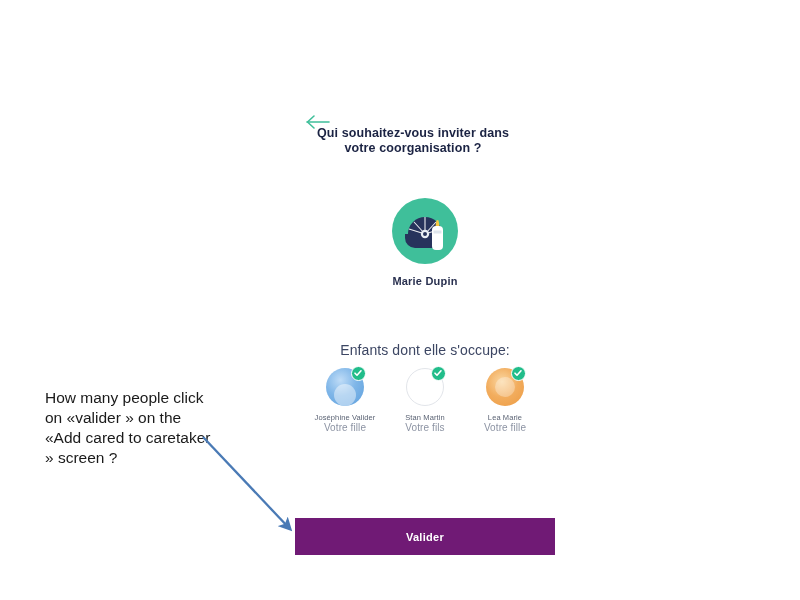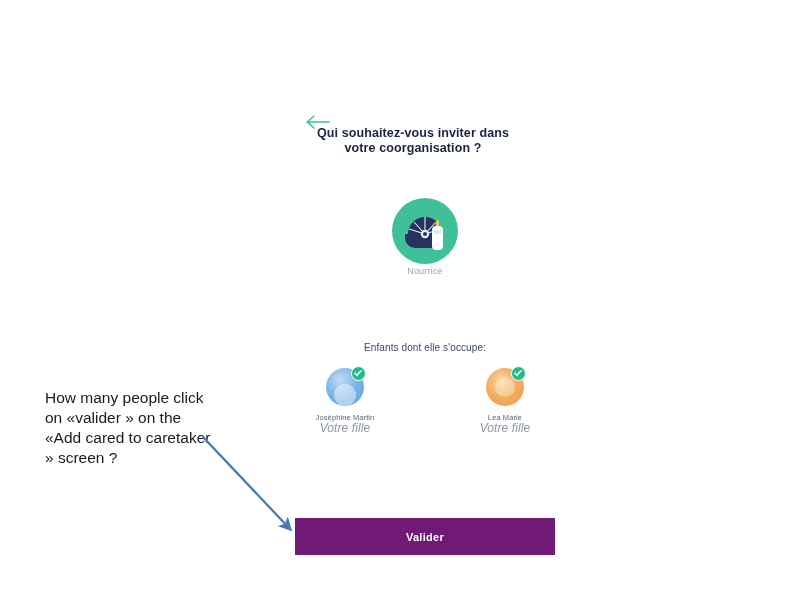--- a/index.html
+++ b/index.html
@@ -84,21 +84,21 @@
     letter-spacing: 0.2px;
   }
 
   
   #children-label {
     position: absolute;
     left: 0;
     top: 242px;
     width: 260px;
     text-align: center;
-    font-size: 10px;
+    font-size: 14px;
     color: #3c4663;
     letter-spacing: 0.1px;
   }
   #children-row {
     position: absolute;
     left: 14px;
     top: 268px;
     width: 232px;
     display: flex;
     justify-content: space-between;
@@ -161,25 +161,24 @@
   }
   .check-badge svg { display: block; }
   .child-name {
     margin-top: 7px;
     font-size: 7.5px;
     color: #5b6374;
     line-height: 10px;
     letter-spacing: 0.1px;
   }
   .child-relation {
-    font-size: 12px;
+    font-size: 10px;
     color: #8c93a3;
     line-height: 10px;
     letter-spacing: 0.1px;
-    font-style: italic;
   }
 
   
   #validate-button {
     position: absolute;
     left: 0;
     top: 418px;
     width: 260px;
     height: 37px;
     background: #701a75;
@@ -239,40 +238,52 @@
         <path d="M13 36 L50 36 L50 42 A10 10 0 0 1 40 50 L23 50 A10 10 0 0 1 13 40 Z" fill="#27335c"></path>
 
         <circle cx="33" cy="36" r="4.2" fill="#e9eef5"></circle>
         <circle cx="33" cy="36" r="2" fill="#27335c"></circle>
 
         <rect x="40" y="28" width="11" height="24" rx="4" fill="#ffffff"></rect>
         <rect x="41.5" y="32.5" width="8" height="3" fill="#dfe5ec"></rect>
         <path d="M43.5 28 L47.5 28 L46.6 22.5 A1.6 1.6 0 0 0 44.4 22.5 Z" fill="#f6c944"></path>
       </svg>
     </div>
-    <div id="caretaker-role">Nourrice</div>
+    <div id="caretaker-name">Marie Dupin</div>
   </div>
 
   <div id="children-label">Enfants dont elle s'occupe:</div>
 
   <div id="children-row">
 
     <div class="child-item">
       <div class="child-avatar-wrap">
         <div class="child-avatar blue"></div>
         <div class="check-badge">
           <svg width="12" height="12" viewBox="0 0 12 12">
             <path d="M3 6.2 L5 8.2 L9 3.8" stroke="#ffffff" stroke-width="1.6" fill="none" stroke-linecap="round" stroke-linejoin="round"></path>
           </svg>
         </div>
       </div>
-      <div class="child-name">Joséphine Martin</div>
+      <div class="child-name">Joséphine Valider</div>
       <div class="child-relation">Votre fille</div>
     </div>
 
+    <div class="child-item">
+      <div class="child-avatar-wrap">
+        <div class="child-avatar empty"></div>
+        <div class="check-badge">
+          <svg width="12" height="12" viewBox="0 0 12 12">
+            <path d="M3 6.2 L5 8.2 L9 3.8" stroke="#ffffff" stroke-width="1.6" fill="none" stroke-linecap="round" stroke-linejoin="round"></path>
+          </svg>
+        </div>
+      </div>
+      <div class="child-name">Stan Martin</div>
+      <div class="child-relation">Votre fils</div>
+    </div>
 
     <div class="child-item">
       <div class="child-avatar-wrap">
         <div class="child-avatar orange"></div>
         <div class="check-badge">
           <svg width="12" height="12" viewBox="0 0 12 12">
             <path d="M3 6.2 L5 8.2 L9 3.8" stroke="#ffffff" stroke-width="1.6" fill="none" stroke-linecap="round" stroke-linejoin="round"></path>
           </svg>
         </div>
       </div>

